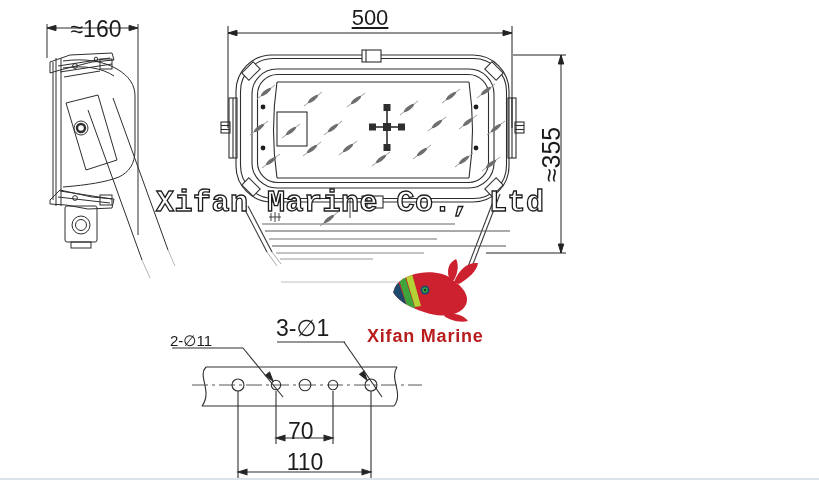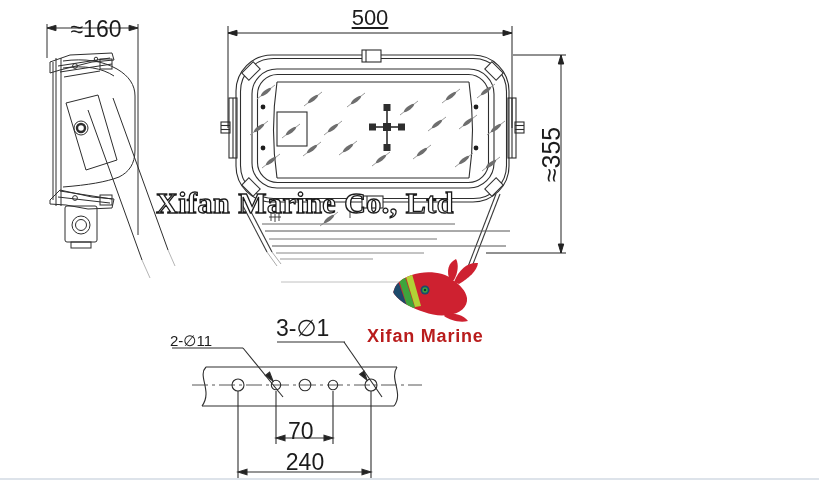--- a/index.html
+++ b/index.html
@@ -9,21 +9,21 @@
   .dim-label{position:absolute;color:#1c1c1c;white-space:nowrap;
              font-family:"Liberation Sans","DejaVu Sans",sans-serif;}
   .lbl-160s{left:58px;top:4px;width:76px;text-align:center;font-size:23px;margin-top:12px;}
   .lbl-500{left:338px;top:5px;width:64px;text-align:center;font-size:22px;text-decoration:underline;}
   .lbl-355{left:506px;top:140px;width:90px;text-align:center;font-size:25px;
            transform:rotate(-90deg);}
   .lbl-2d11{left:170px;top:332px;font-size:15px;}
   .lbl-3d14{left:276px;top:315px;font-size:23px;}
   .lbl-70{left:288px;top:418px;width:33px;text-align:left;font-size:23px;}
   .lbl-160b{left:282px;top:449px;width:46px;text-align:center;font-size:23px;}
-  .watermark{position:absolute;left:156px;top:186px;font-family:Liberation Serif, serif;
+  .watermark{position:absolute;left:156px;top:186px;font-family:Liberation Mono, monospace;
              font-size:30px;font-weight:bold;color:#ffffff;letter-spacing:0.5px;
              -webkit-text-stroke:1.3px #1a1a1a;white-space:nowrap;z-index:5;}
   .logo-text{position:absolute;left:367px;top:326px;font-size:18px;font-weight:bold;
              letter-spacing:0.8px;white-space:nowrap;z-index:6;}
   .bottom-rule{position:absolute;left:0;top:478px;width:819px;height:2px;background:#dde3ea;}
 </style>
 </head>
 <body>
 
 <div id="canvas">
@@ -251,19 +251,19 @@
       <circle cx="37" cy="33" r="1.2" fill="#12303F"></circle>
     </g>
   </svg>
 
   <div class="dim-label lbl-160s">≈160</div>
   <div class="dim-label lbl-500">500</div>
   <div class="dim-label lbl-355">≈355</div>
   <div class="dim-label lbl-2d11">2-∅11</div>
   <div class="dim-label lbl-3d14">3-∅1</div>
   <div class="dim-label lbl-70">70</div>
-  <div class="dim-label lbl-160b">240</div>
+  <div class="dim-label lbl-160b">110</div>
 
   <div class="watermark">Xifan Marine Co., Ltd</div>
   <div class="logo-text" id="logoText" style="color: #b91c1c;">Xifan Marine</div>
 
   <div class="bottom-rule"></div>
 </div>
 
 </body></html>

